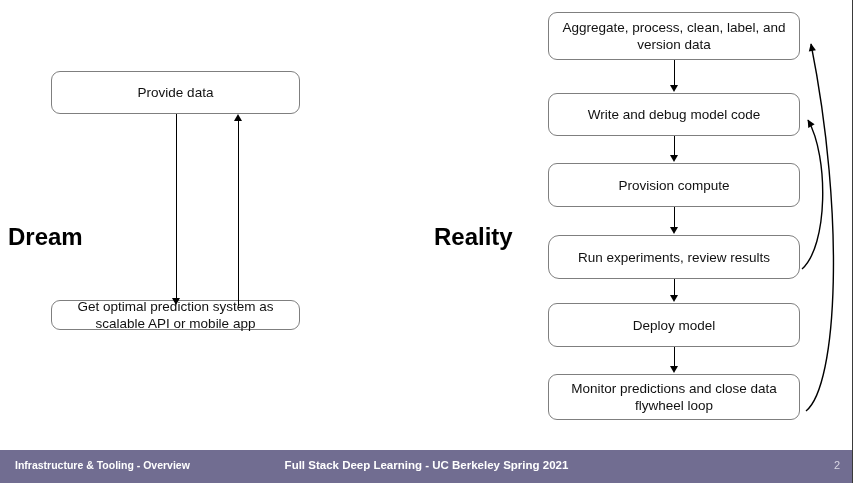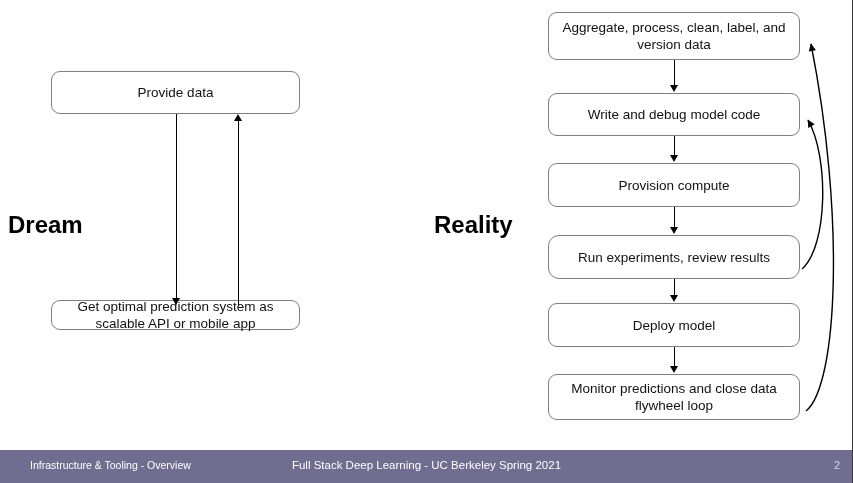--- a/index.html
+++ b/index.html
@@ -20,20 +20,21 @@
 
   
   .section-label {
     position: absolute;
     font-family: "Liberation Sans", sans-serif;
     font-weight: bold;
     font-size: 24px;
     color: #000000;
     line-height: 1;
     white-space: nowrap;
+    margin-top: 12px;
   }
   #dream-label { left: 8px;  top: 213px; }
   #reality-label { left: 434px; top: 213px; }
 
   
   .flow-box {
     position: absolute;
     box-sizing: border-box;
     border: 1px solid #7f7f7f;
     border-radius: 9px;
@@ -80,37 +81,37 @@
     position: absolute;
     left: 0;
     bottom: 0;
     width: 853px;
     height: 33px;
     background: #716d91;
     box-sizing: border-box;
   }
   #footer .f-left {
     position: absolute;
-    left: 30px;
+    left: 15px;
     top: 9px;
     font-family: "Liberation Sans", sans-serif;
     font-size: 10.5px;
-    font-weight: normal;
+    font-weight: bold;
     color: #ffffff;
     white-space: nowrap;
   }
   #footer .f-center {
     position: absolute;
     left: 0;
     right: 0;
     top: 9px;
     text-align: center;
     font-family: "Liberation Sans", sans-serif;
     font-size: 11.5px;
-    font-weight: normal;
+    font-weight: bold;
     color: #ffffff;
     white-space: nowrap;
   }
   #footer .f-page {
     position: absolute;
     right: 13px;
     top: 9px;
     font-family: "Liberation Sans", sans-serif;
     font-size: 11px;
     color: #d8d5e4;

